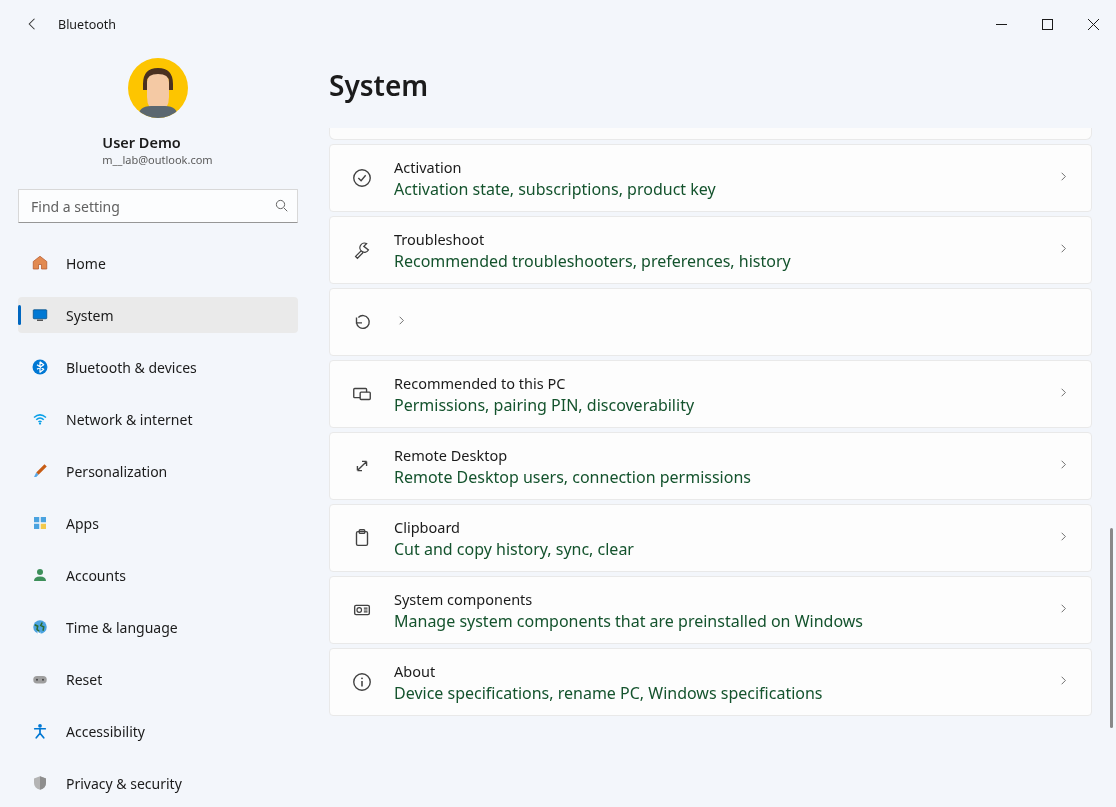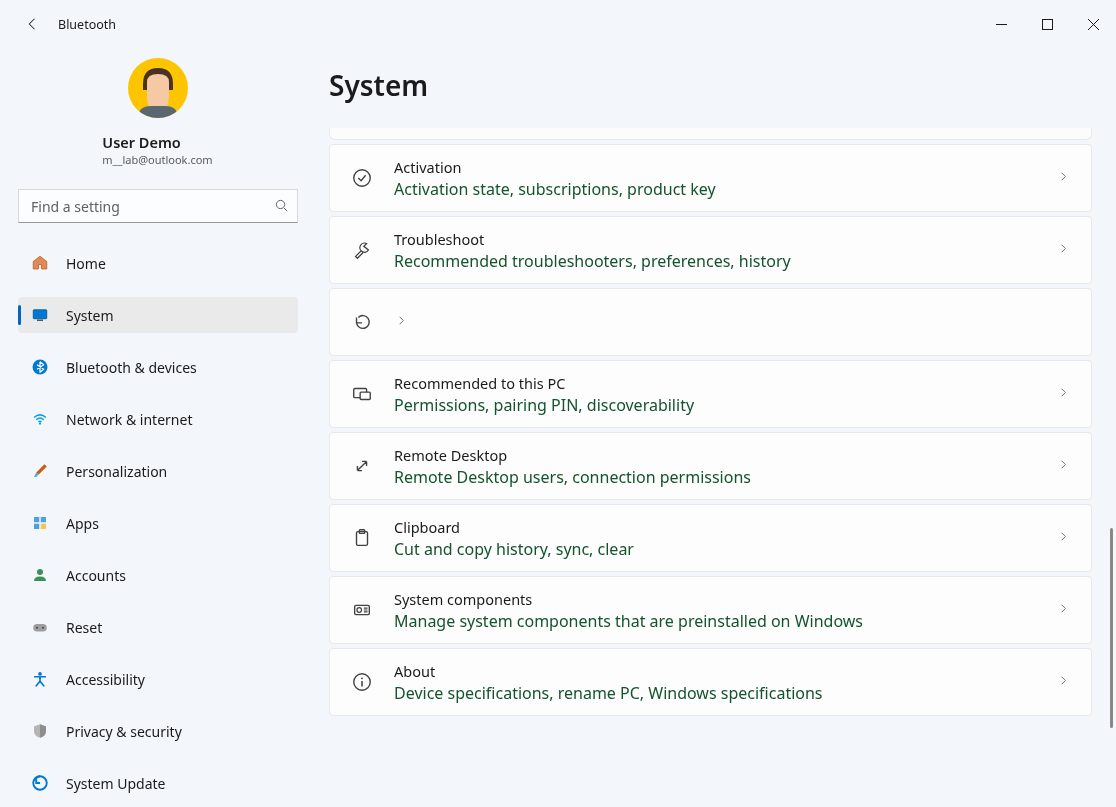--- a/index.html
+++ b/index.html
@@ -262,20 +262,28 @@
           <span class="nav-icon">
             <svg width="18" height="18" viewBox="0 0 24 24">
               <use href="#i-person"></use>
             </svg>
           </span>
           <span>Accounts</span>
         </div>
         <div class="nav-item">
           <span class="nav-icon">
             <svg width="18" height="18" viewBox="0 0 24 24">
+              <use href="#i-globe"></use>
+            </svg>
+          </span>
+          <span>Time &amp; language</span>
+        </div>
+        <div class="nav-item">
+          <span class="nav-icon">
+            <svg width="18" height="18" viewBox="0 0 24 24">
               <use href="#i-gamepad"></use>
             </svg>
           </span>
           <span>Reset</span>
         </div>
         <div class="nav-item">
           <span class="nav-icon">
             <svg width="18" height="18" viewBox="0 0 24 24">
               <use href="#i-accessibility"></use>
             </svg>

